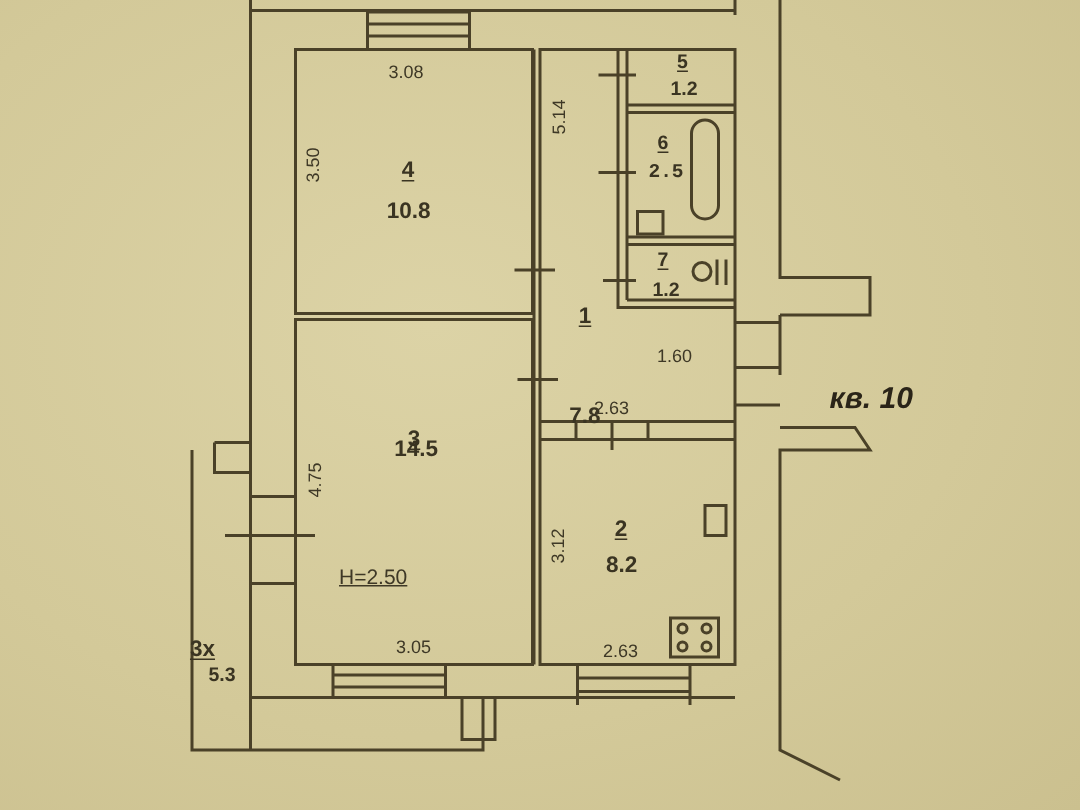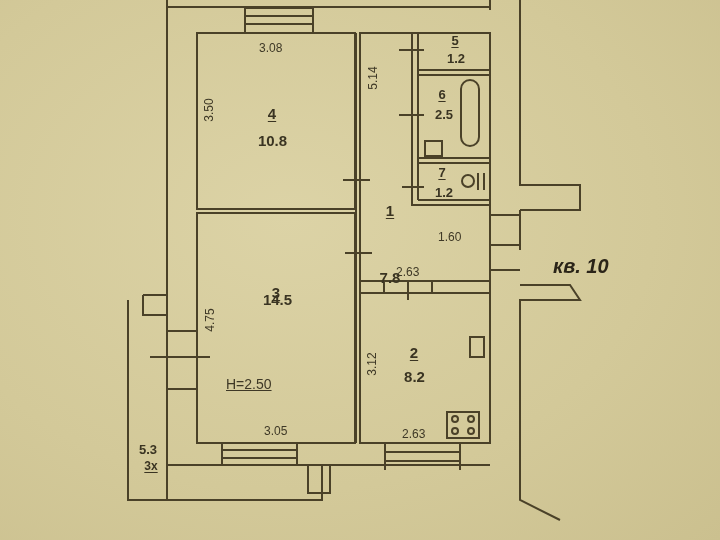--- a/index.html
+++ b/index.html
@@ -96,26 +96,26 @@
   <div class="lbl num" style="left:380px;top:203px;width:20px;">1</div>
   <div class="lbl area" style="left:365px;top:228px;width:50px;margin-top:42px;">7.8</div>
 
   <div class="lbl num" style="left:404px;top:345px;width:20px;">2</div>
   <div class="lbl area" style="left:392px;top:369px;width:45px;">8.2</div>
 
   <div class="lbl num" style="left:445px;top:34px;width:20px;font-size:13px;">5</div>
   <div class="lbl area" style="left:436px;top:52px;width:40px;font-size:13px;">1.2</div>
 
   <div class="lbl num" style="left:432px;top:88px;width:20px;font-size:13px;">6</div>
-  <div class="lbl area" style="left:424px;top:108px;width:40px;font-size:13px;">2.5</div>
+  <div class="lbl area" style="left:424px;top:108px;width:40px;font-size:13px;font-family:Liberation Mono, monospace;">2.5</div>
 
   <div class="lbl num" style="left:432px;top:166px;width:20px;font-size:13px;">7</div>
   <div class="lbl area" style="left:424px;top:186px;width:40px;font-size:13px;">1.2</div>
 
-  <div class="lbl num" style="left:136px;top:425px;width:30px;font-size:12px;margin-top:35px;">3х</div>
+  <div class="lbl num" style="left:120px;top:425px;width:30px;font-size:15px;">3х</div>
   <div class="lbl area" style="left:133px;top:443px;width:30px;font-size:13px;">5.3</div>
 
   <div class="dim" style="left:259px;top:42px;">3.08</div>
   <div class="dim vert" style="left:197px;top:104px;">3.50</div>
   <div class="dim vert" style="left:361px;top:72px;">5.14</div>
   <div class="dim" style="left:438px;top:231px;">1.60</div>
   <div class="dim" style="left:396px;top:266px;">2.63</div>
   <div class="dim vert" style="left:360px;top:358px;">3.12</div>
   <div class="dim" style="left:402px;top:428px;">2.63</div>
   <div class="dim vert" style="left:198px;top:314px;">4.75</div>

